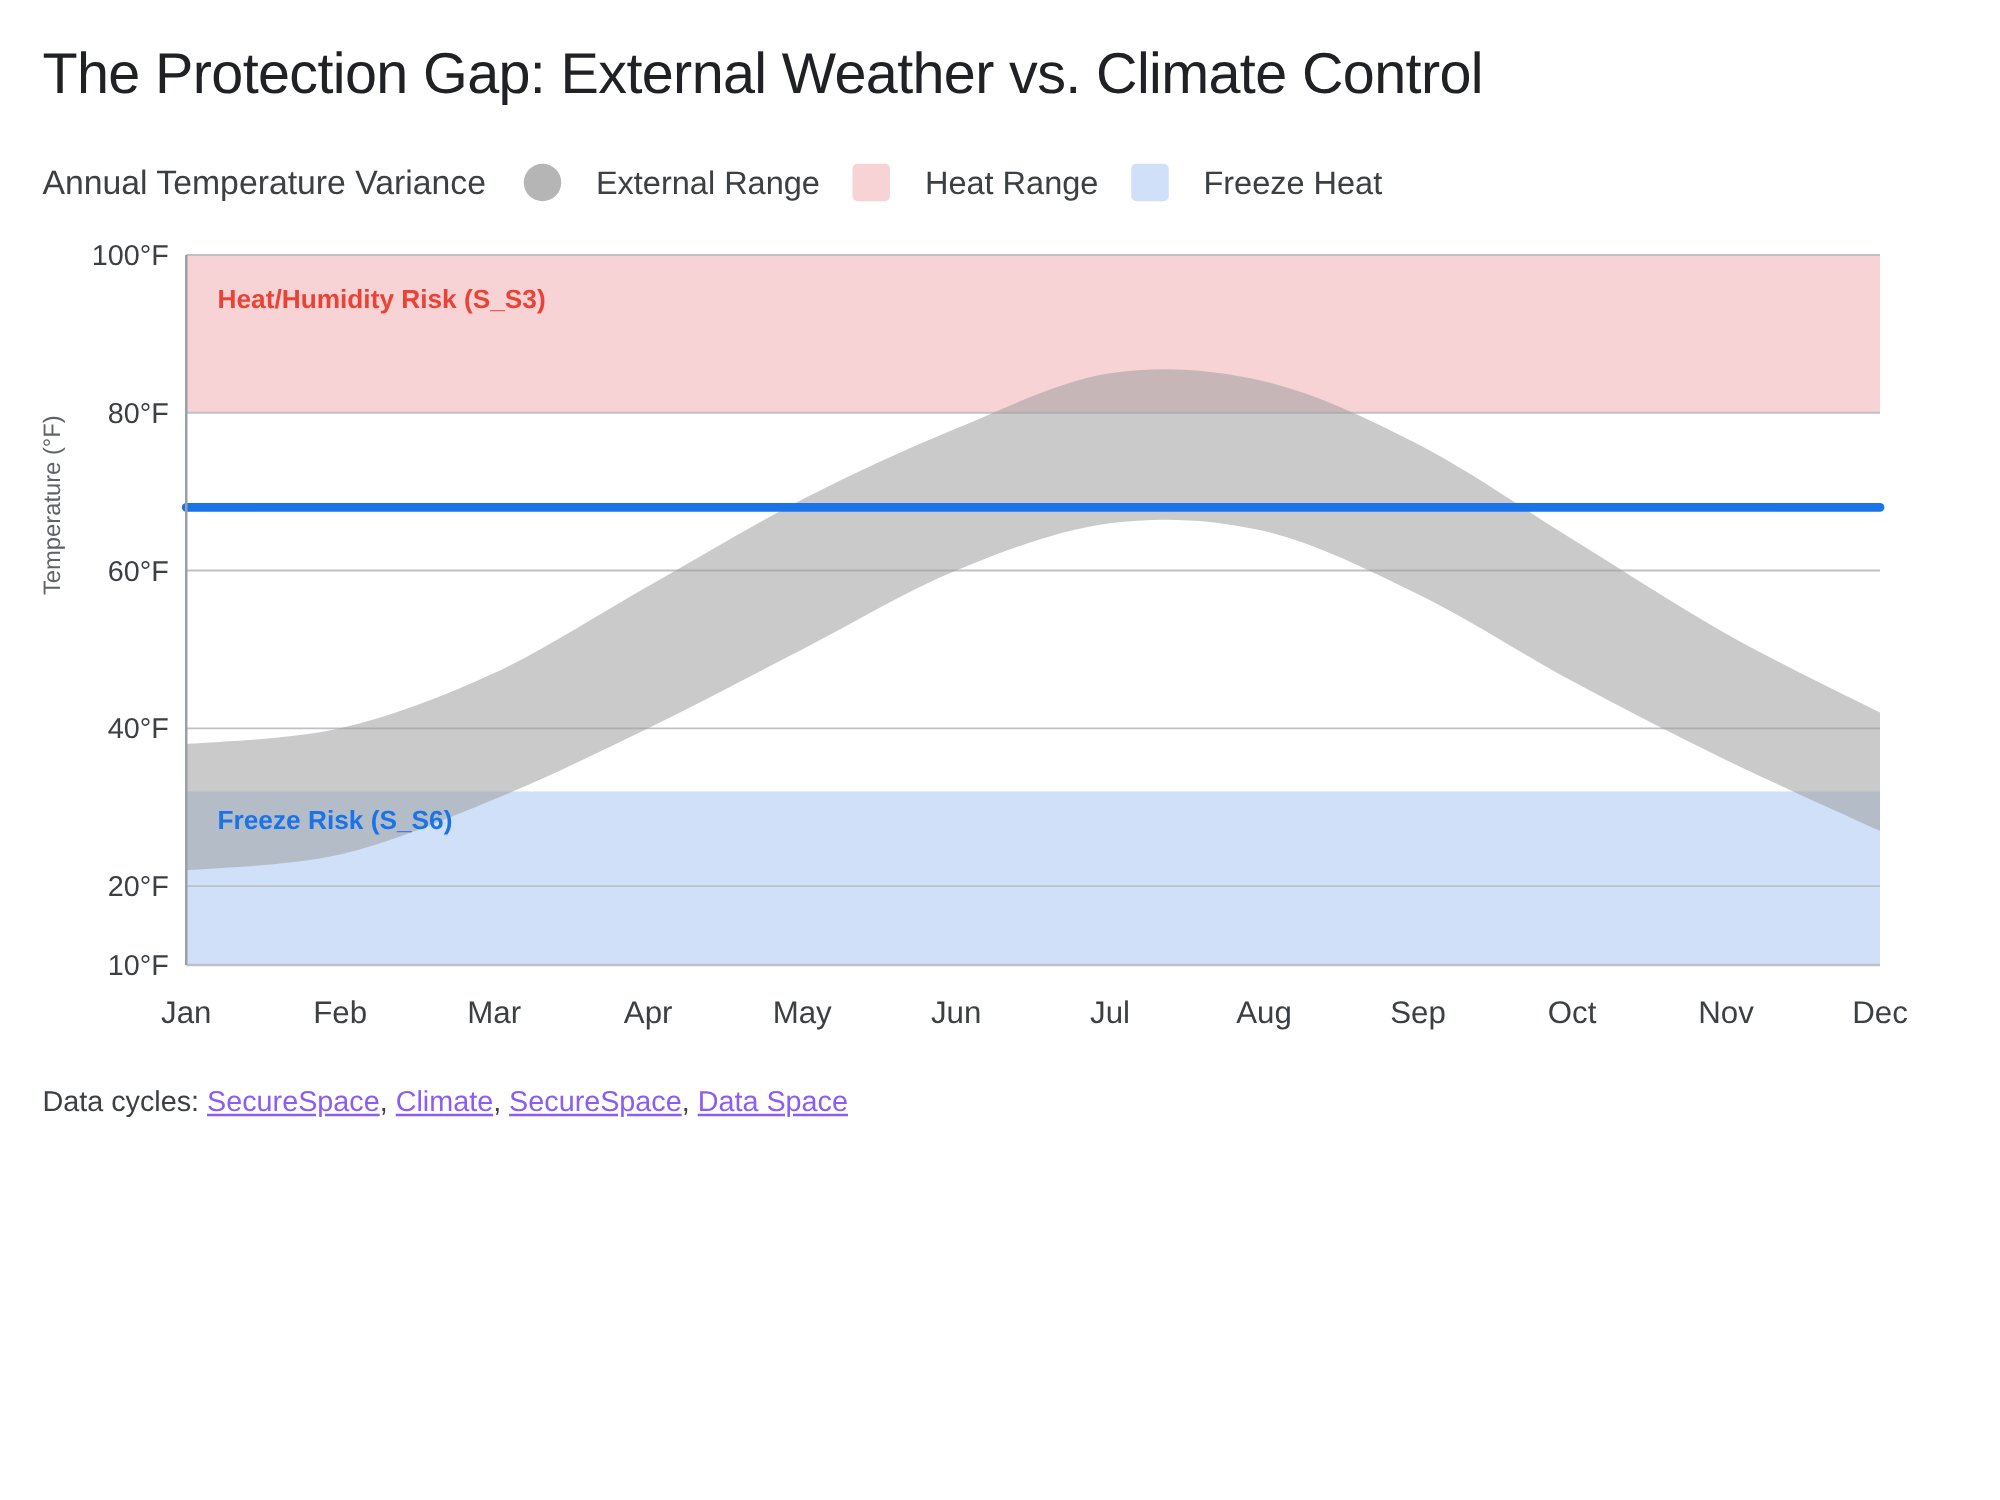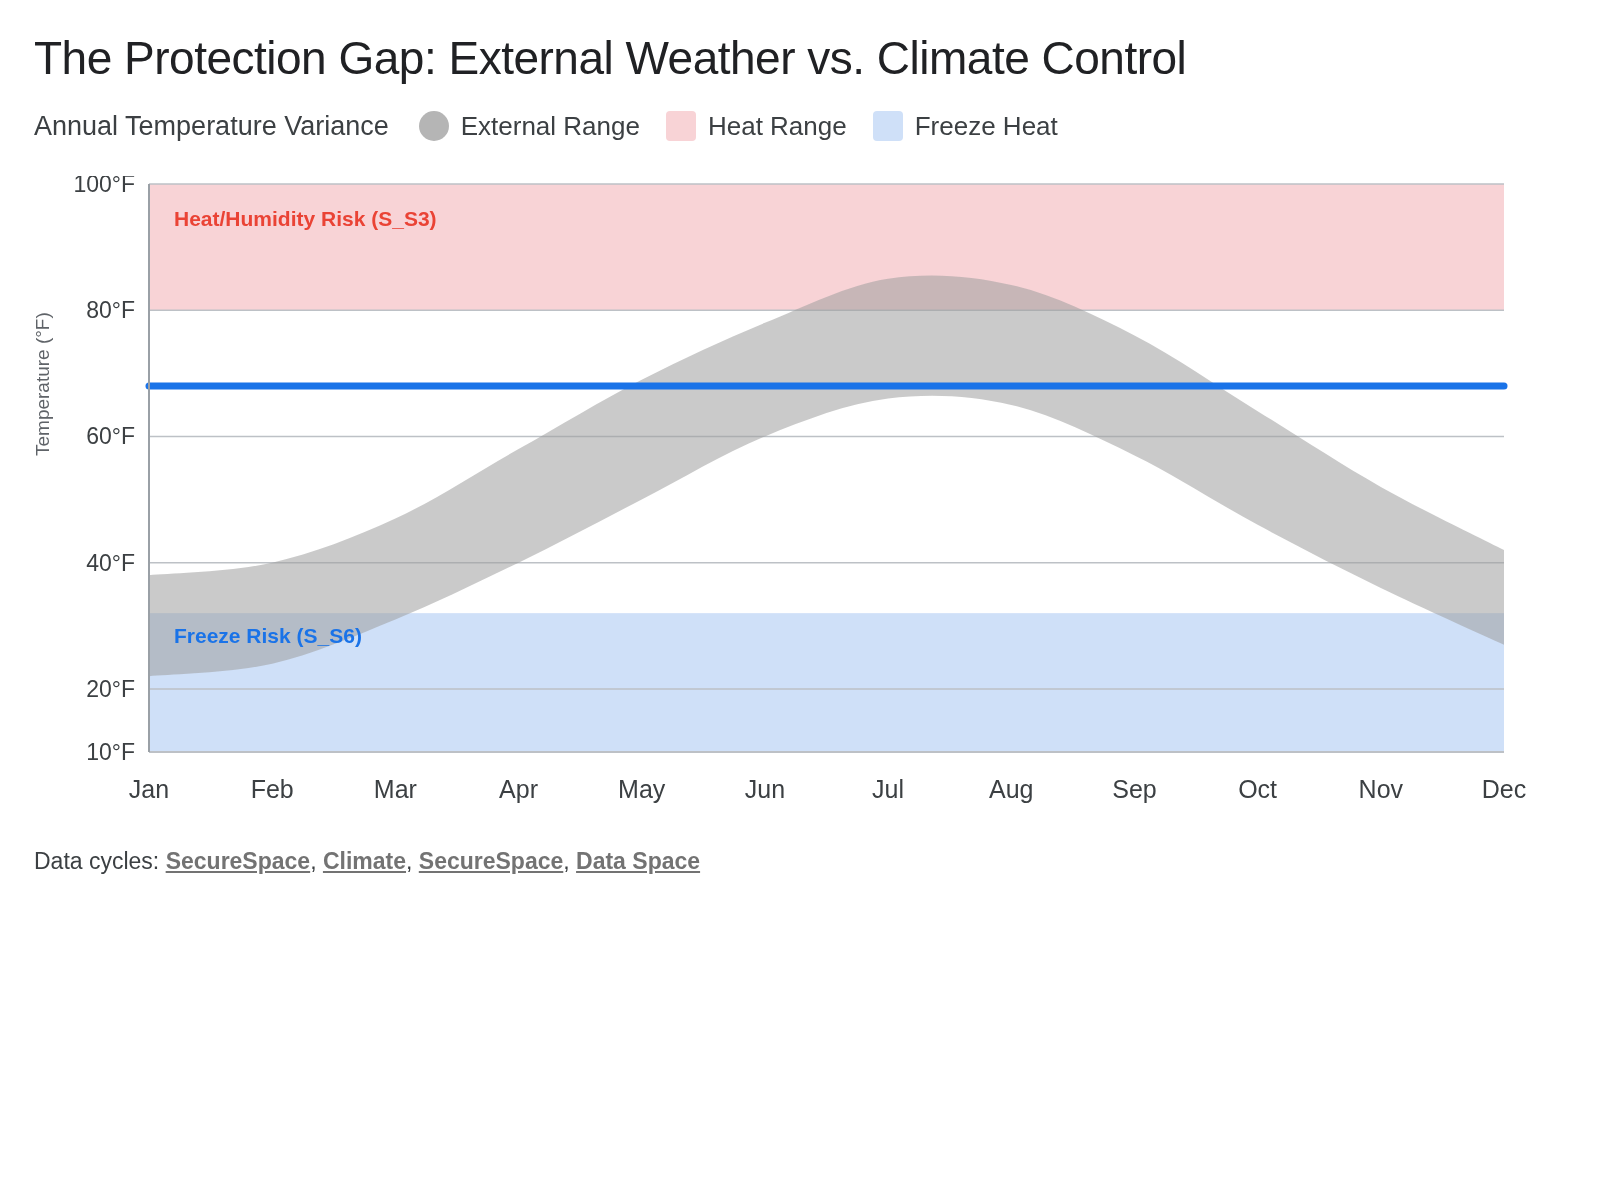--- a/index.html
+++ b/index.html
@@ -27,34 +27,34 @@
     letter-spacing: -0.5px;
     color: #202124;
     line-height: 1.15;
     margin: 6px 0 0 0;
     white-space: nowrap;
   }
   .legend-row {
     display: flex;
     align-items: flex-end;
     gap: 26px;
-    margin-top: 26px;
+    margin-top: 46px;
     font-size: 27px;
     color: #3c4043;
     white-space: nowrap;
   }
   .legend-subtitle {
     font-size: 27px;
     color: #3c4043;
     margin-right: 4px;
   }
   .legend-item {
     display: flex;
     align-items: center;
-    gap: 12px;
+    gap: 28px;
     font-size: 26px;
     color: #3c4043;
   }
   .swatch-dot {
     width: 30px;
     height: 30px;
     border-radius: 50%;
     background: #b5b5b5;
     display: inline-block;
   }
@@ -121,23 +121,22 @@
     line-height: 1.42;
     color: #3c4043;
     max-width: 1500px;
   }
   .sources {
     margin-top: 32px;
     font-size: 23px;
     color: #3c4043;
   }
   .sources a {
-    color: #737373;
+    color: #8b5cf6;
     text-decoration: underline;
-    font-weight: bold;
   }
 </style>
 </head>
 <body>
 
 <div class="page">
 
   <h1 class="chart-title">The Protection Gap: External Weather vs. Climate Control</h1>
 
   <div class="legend-row">

